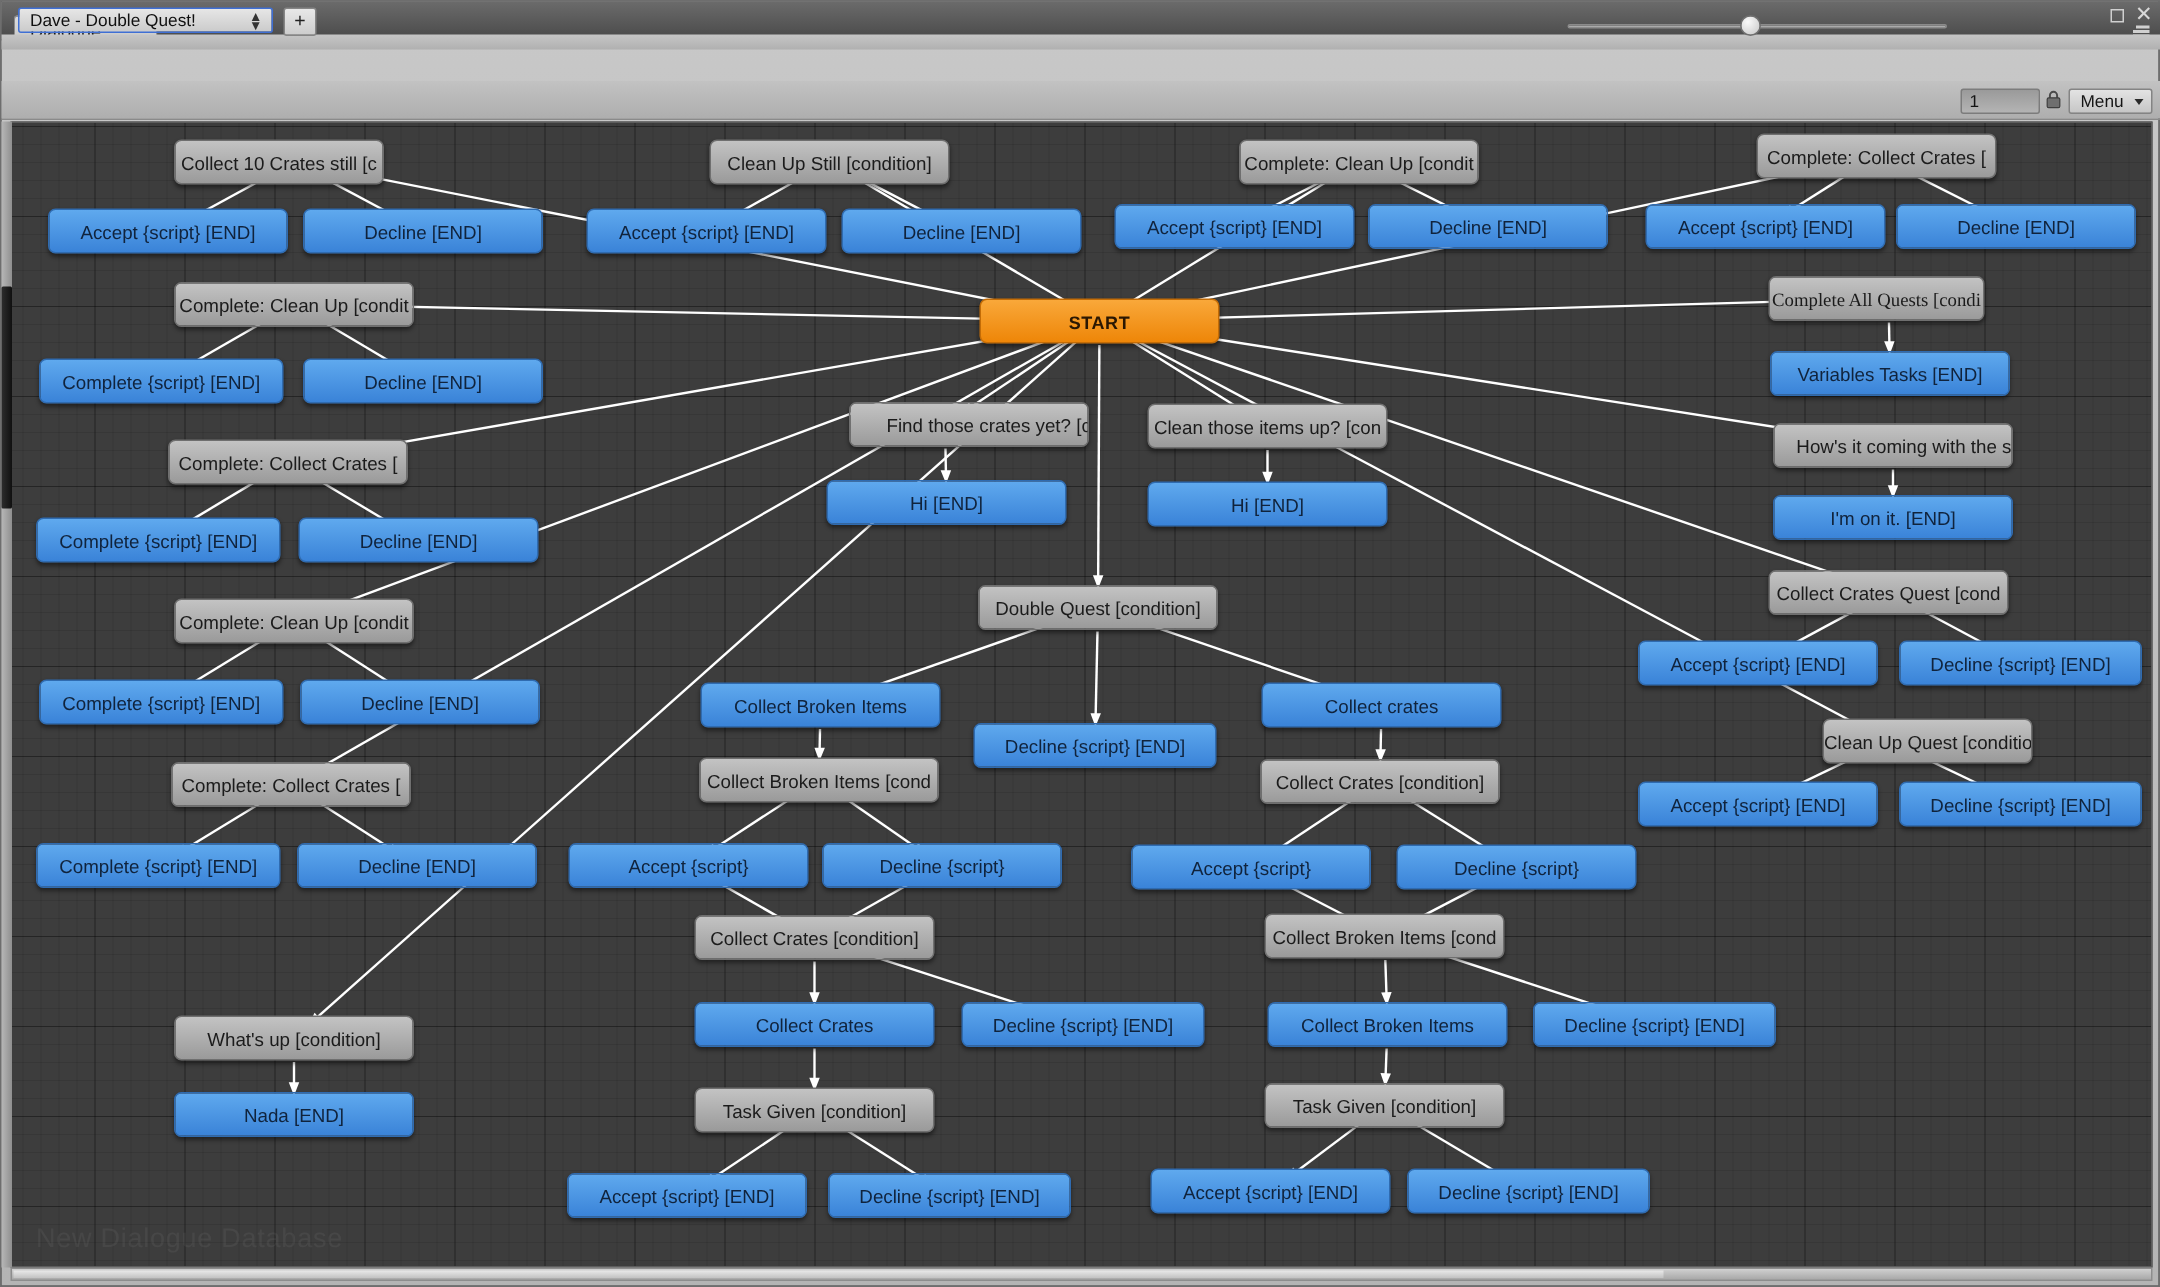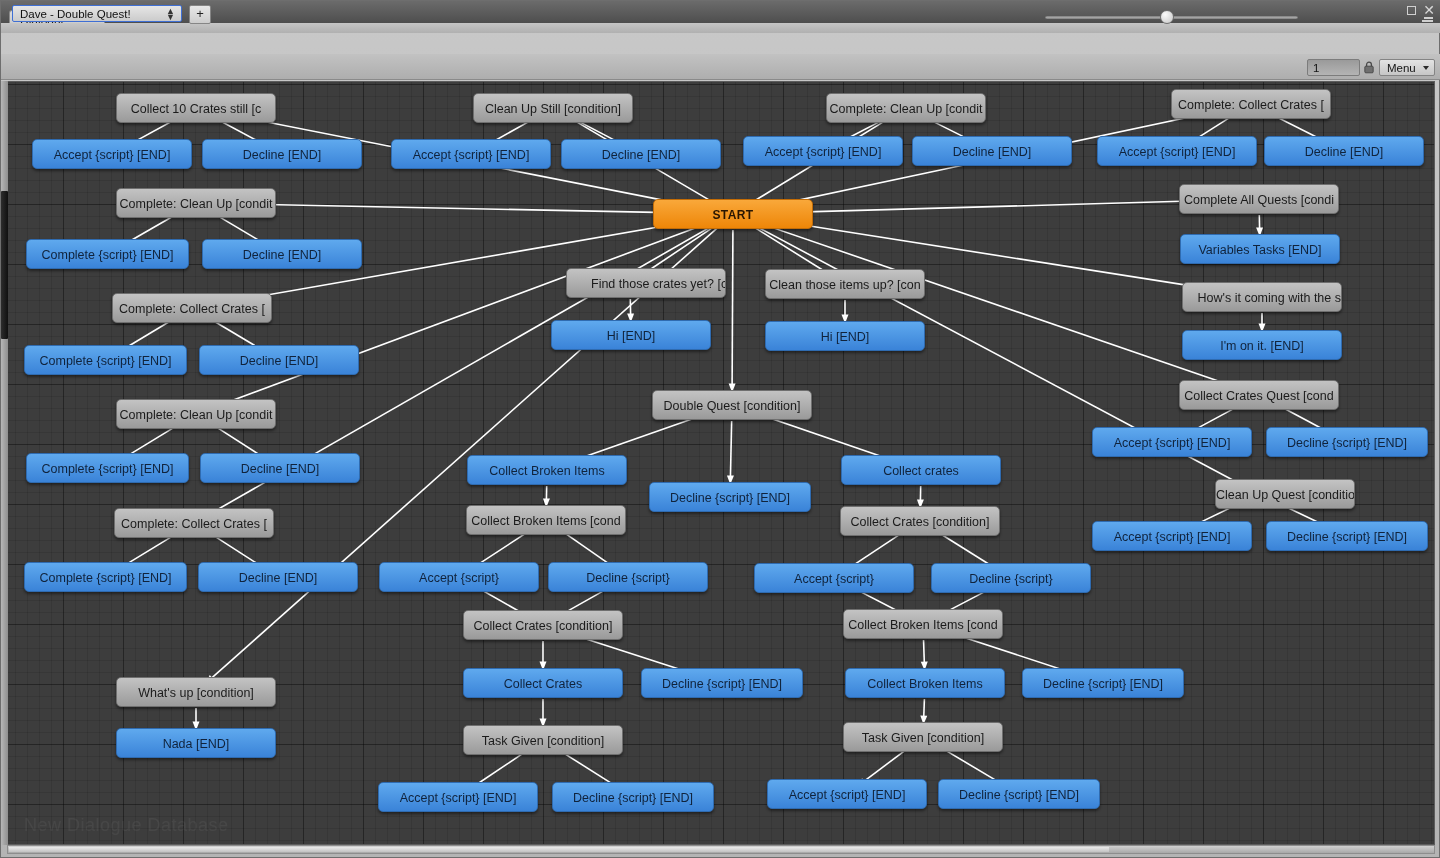--- a/index.html
+++ b/index.html
@@ -340,36 +340,36 @@
           <line x1="535" y1="617" x2="535" y2="641" stroke="#ffffff" stroke-width="1.6" marker-end="url(#arrow)"></line>
           <line x1="916.4078134318419" y1="616.9890373402683" x2="915.629198228668" y2="638.0116478259649" stroke="#ffffff" stroke-width="1.6" marker-end="url(#arrow)"></line>
           <line x1="188" y1="626" x2="188" y2="644" stroke="#ffffff" stroke-width="1.6" marker-end="url(#arrow)"></line>
           <line x1="521.7112961292946" y1="666.9112484780024" x2="464.11924786262443" y2="705.5317984921224" stroke="#ffffff" stroke-width="1.6" marker-end="url(#arrow)"></line>
           <line x1="548.5171052088676" y1="666.5608332989495" x2="610.6380757155781" y2="705.9041146198662" stroke="#ffffff" stroke-width="1.6" marker-end="url(#arrow)"></line>
           <line x1="902.2" y1="664.6" x2="852.6" y2="701.8" stroke="#ffffff" stroke-width="1.6" marker-end="url(#arrow)"></line>
           <line x1="928.7576759014518" y1="663.1686200664869" x2="996.3824693547075" y2="703.3208411793576" stroke="#ffffff" stroke-width="1.6" marker-end="url(#arrow)"></line>
         </svg>
       <div id="node-layer">
           <div class="node start" style="left: 645px; top: 117px; width: 160px;"><span>START</span></div>
-          <div class="node npc" style="left: 108px; top: 11px; width: 160px;"><span>Collect 10 Crates still [c</span></div>
+          <div class="node npc" style="left: 108px; top: 11px; width: 140px;"><span>Collect 10 Crates still [c</span></div>
           <div class="node player" style="left: 24px; top: 57px; width: 160px;"><span>Accept {script} [END]</span></div>
           <div class="node player" style="left: 194px; top: 57px; width: 160px;"><span>Decline [END]</span></div>
           <div class="node npc" style="left: 465px; top: 11px; width: 160px;"><span>Clean Up Still [condition]</span></div>
           <div class="node player" style="left: 383px; top: 57px; width: 160px;"><span>Accept {script} [END]</span></div>
           <div class="node player" style="left: 553px; top: 57px; width: 160px;"><span>Decline [END]</span></div>
           <div class="node npc" style="left: 818px; top: 11px; width: 160px;"><span>Complete: Clean Up [condit</span></div>
           <div class="node player" style="left: 735px; top: 54px; width: 160px;"><span>Accept {script} [END]</span></div>
           <div class="node player" style="left: 904px; top: 54px; width: 160px;"><span>Decline [END]</span></div>
           <div class="node npc" style="left: 1163px; top: 7px; width: 160px;"><span>Complete: Collect Crates [</span></div>
           <div class="node player" style="left: 1089px; top: 54px; width: 160px;"><span>Accept {script} [END]</span></div>
           <div class="node player" style="left: 1256px; top: 54px; width: 160px;"><span>Decline [END]</span></div>
           <div class="node npc" style="left: 108px; top: 106px; width: 160px;"><span>Complete: Clean Up [condit</span></div>
           <div class="node player" style="left: 18px; top: 157px; width: 163px;"><span>Complete {script} [END]</span></div>
           <div class="node player" style="left: 194px; top: 157px; width: 160px;"><span>Decline [END]</span></div>
-          <div class="node npc" style="left: 1171px; top: 102px; width: 160px;"><span>Complete All Quests [condi</span></div>
+          <div class="node npc" style="left: 1171px; top: 102px; width: 144px; font-family: Liberation Serif, serif;"><span>Complete All Quests [condi</span></div>
           <div class="node player" style="left: 1172px; top: 152px; width: 160px;"><span>Variables Tasks [END]</span></div>
           <div class="node npc" style="left: 558px; top: 186px; width: 160px; padding-left: 24px;"><span>Find those crates yet? [co</span></div>
           <div class="node player" style="left: 543px; top: 238px; width: 160px;"><span>Hi [END]</span></div>
           <div class="node npc" style="left: 757px; top: 187px; width: 160px;"><span>Clean those items up? [con</span></div>
           <div class="node player" style="left: 757px; top: 239px; width: 160px;"><span>Hi [END]</span></div>
           <div class="node npc" style="left: 1174px; top: 200px; width: 160px; text-align: right;"><span>How's it coming with the s</span></div>
           <div class="node player" style="left: 1174px; top: 248px; width: 160px;"><span>I'm on it. [END]</span></div>
           <div class="node npc" style="left: 104px; top: 211px; width: 160px;"><span>Complete: Collect Crates [</span></div>
           <div class="node player" style="left: 16px; top: 263px; width: 163px;"><span>Complete {script} [END]</span></div>
           <div class="node player" style="left: 191px; top: 263px; width: 160px;"><span>Decline [END]</span></div>

